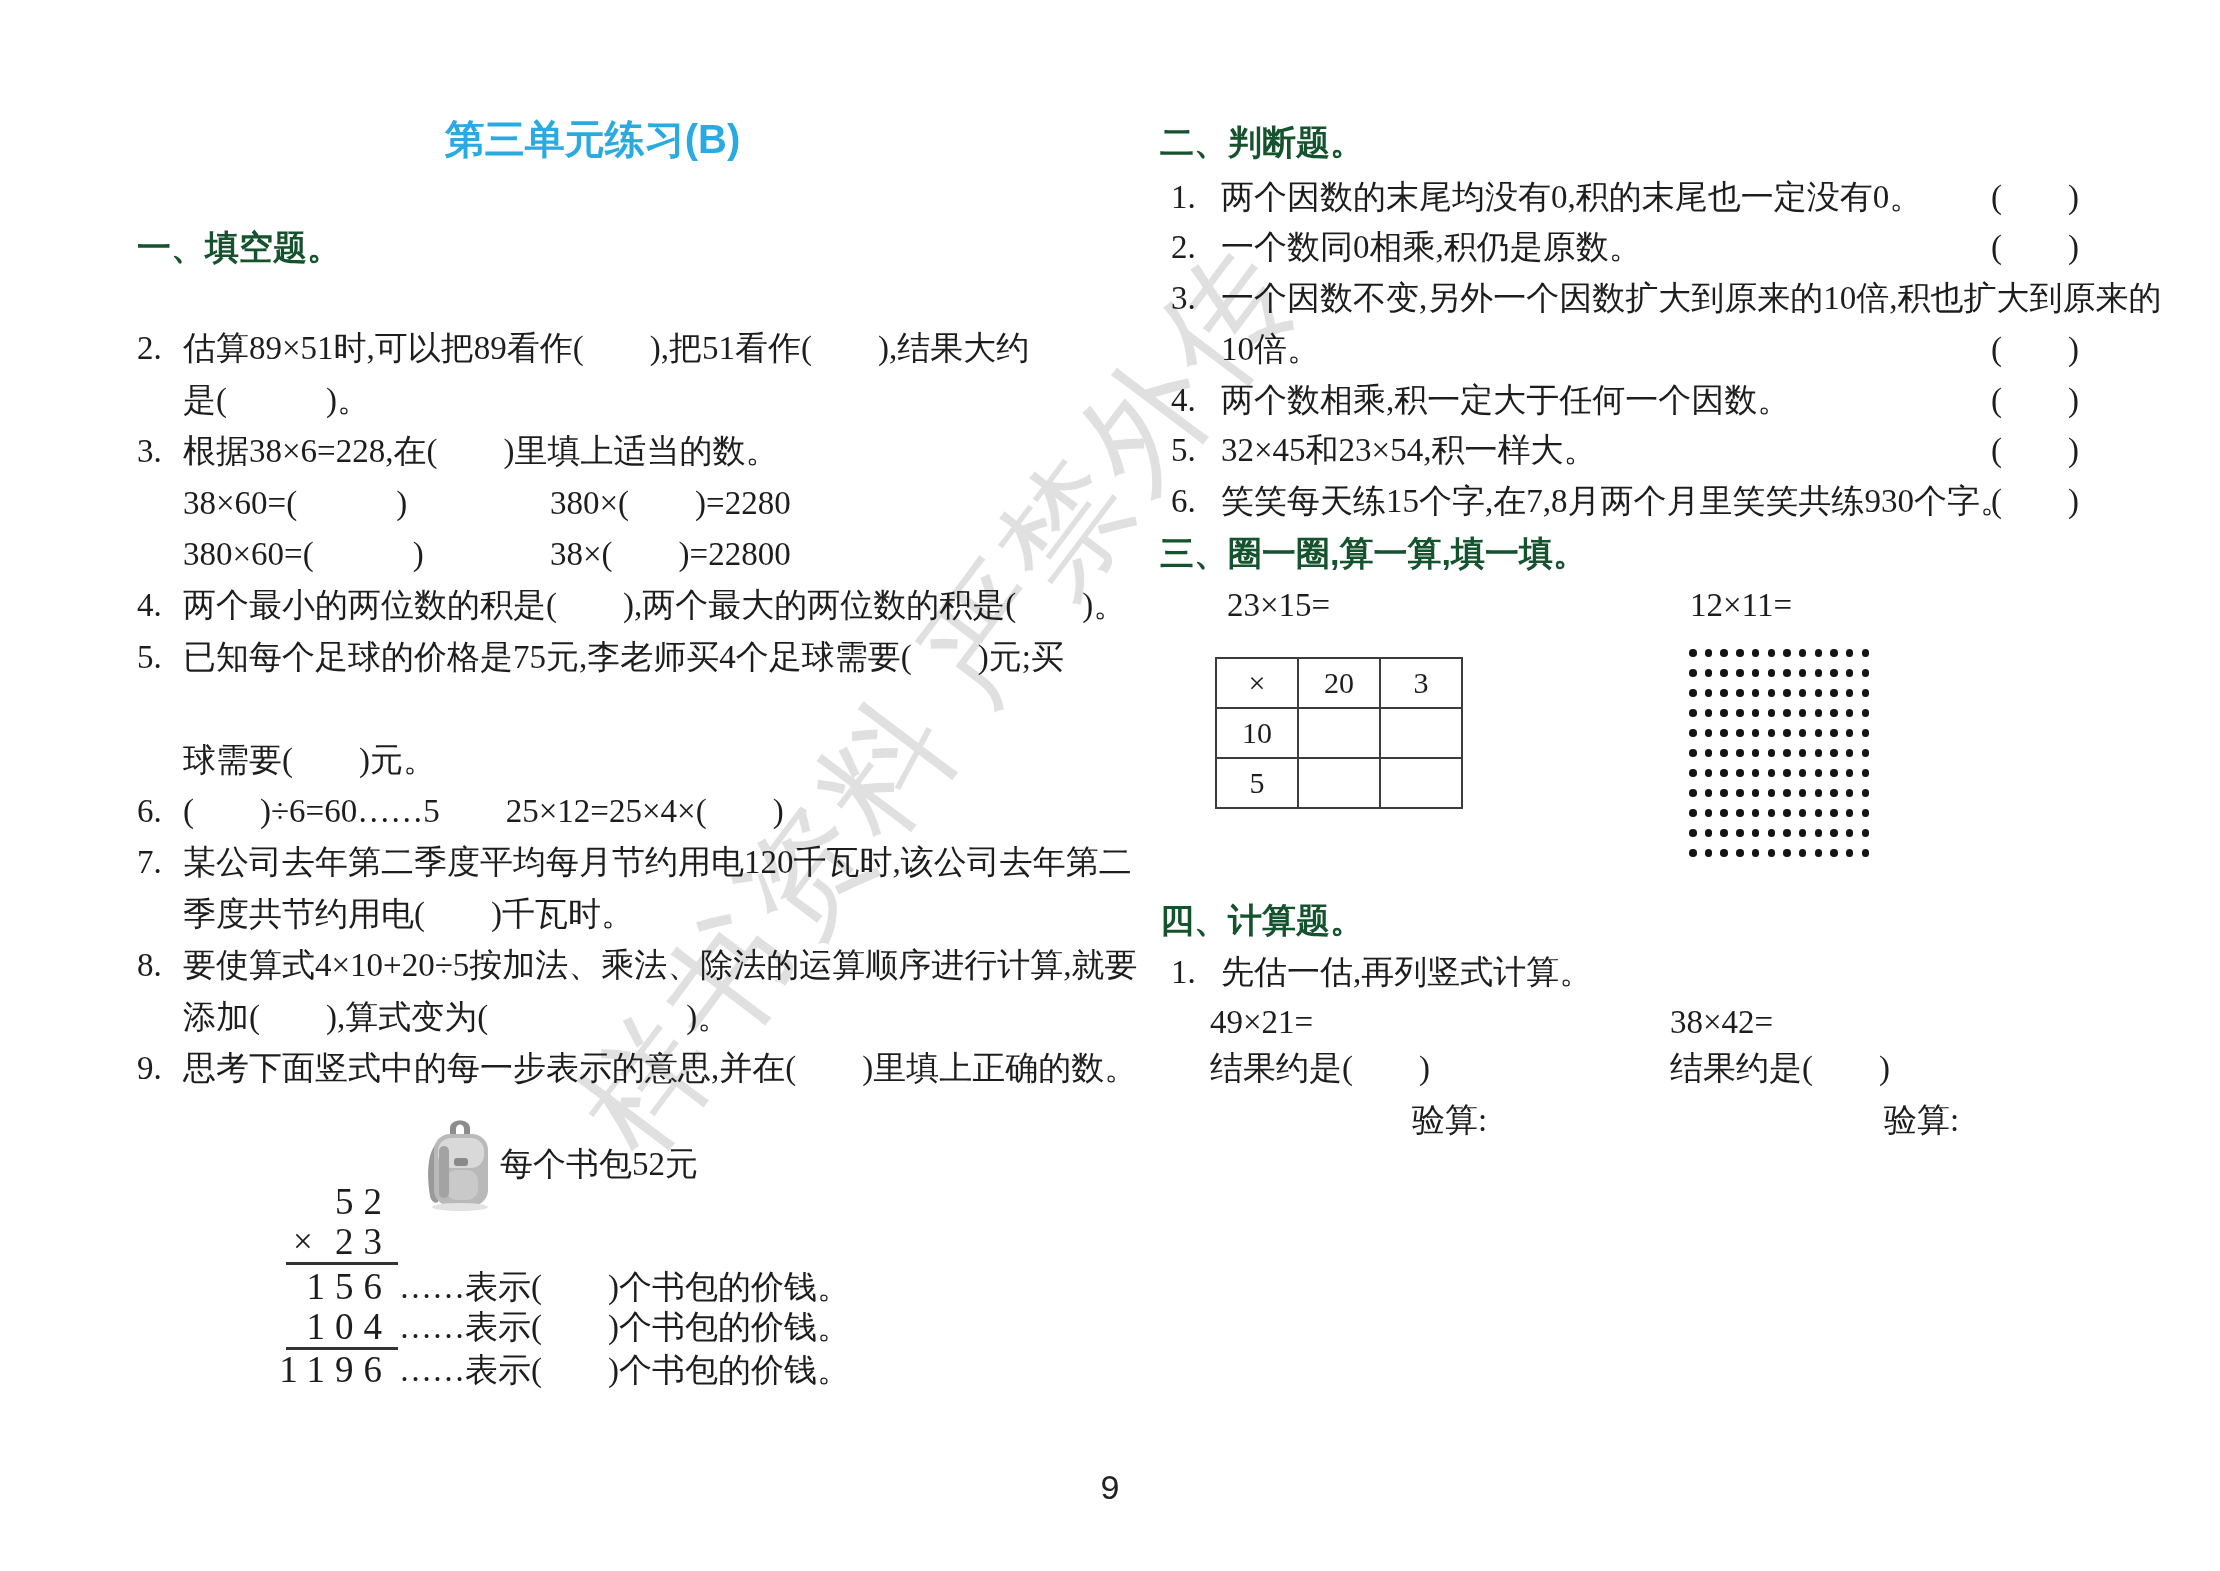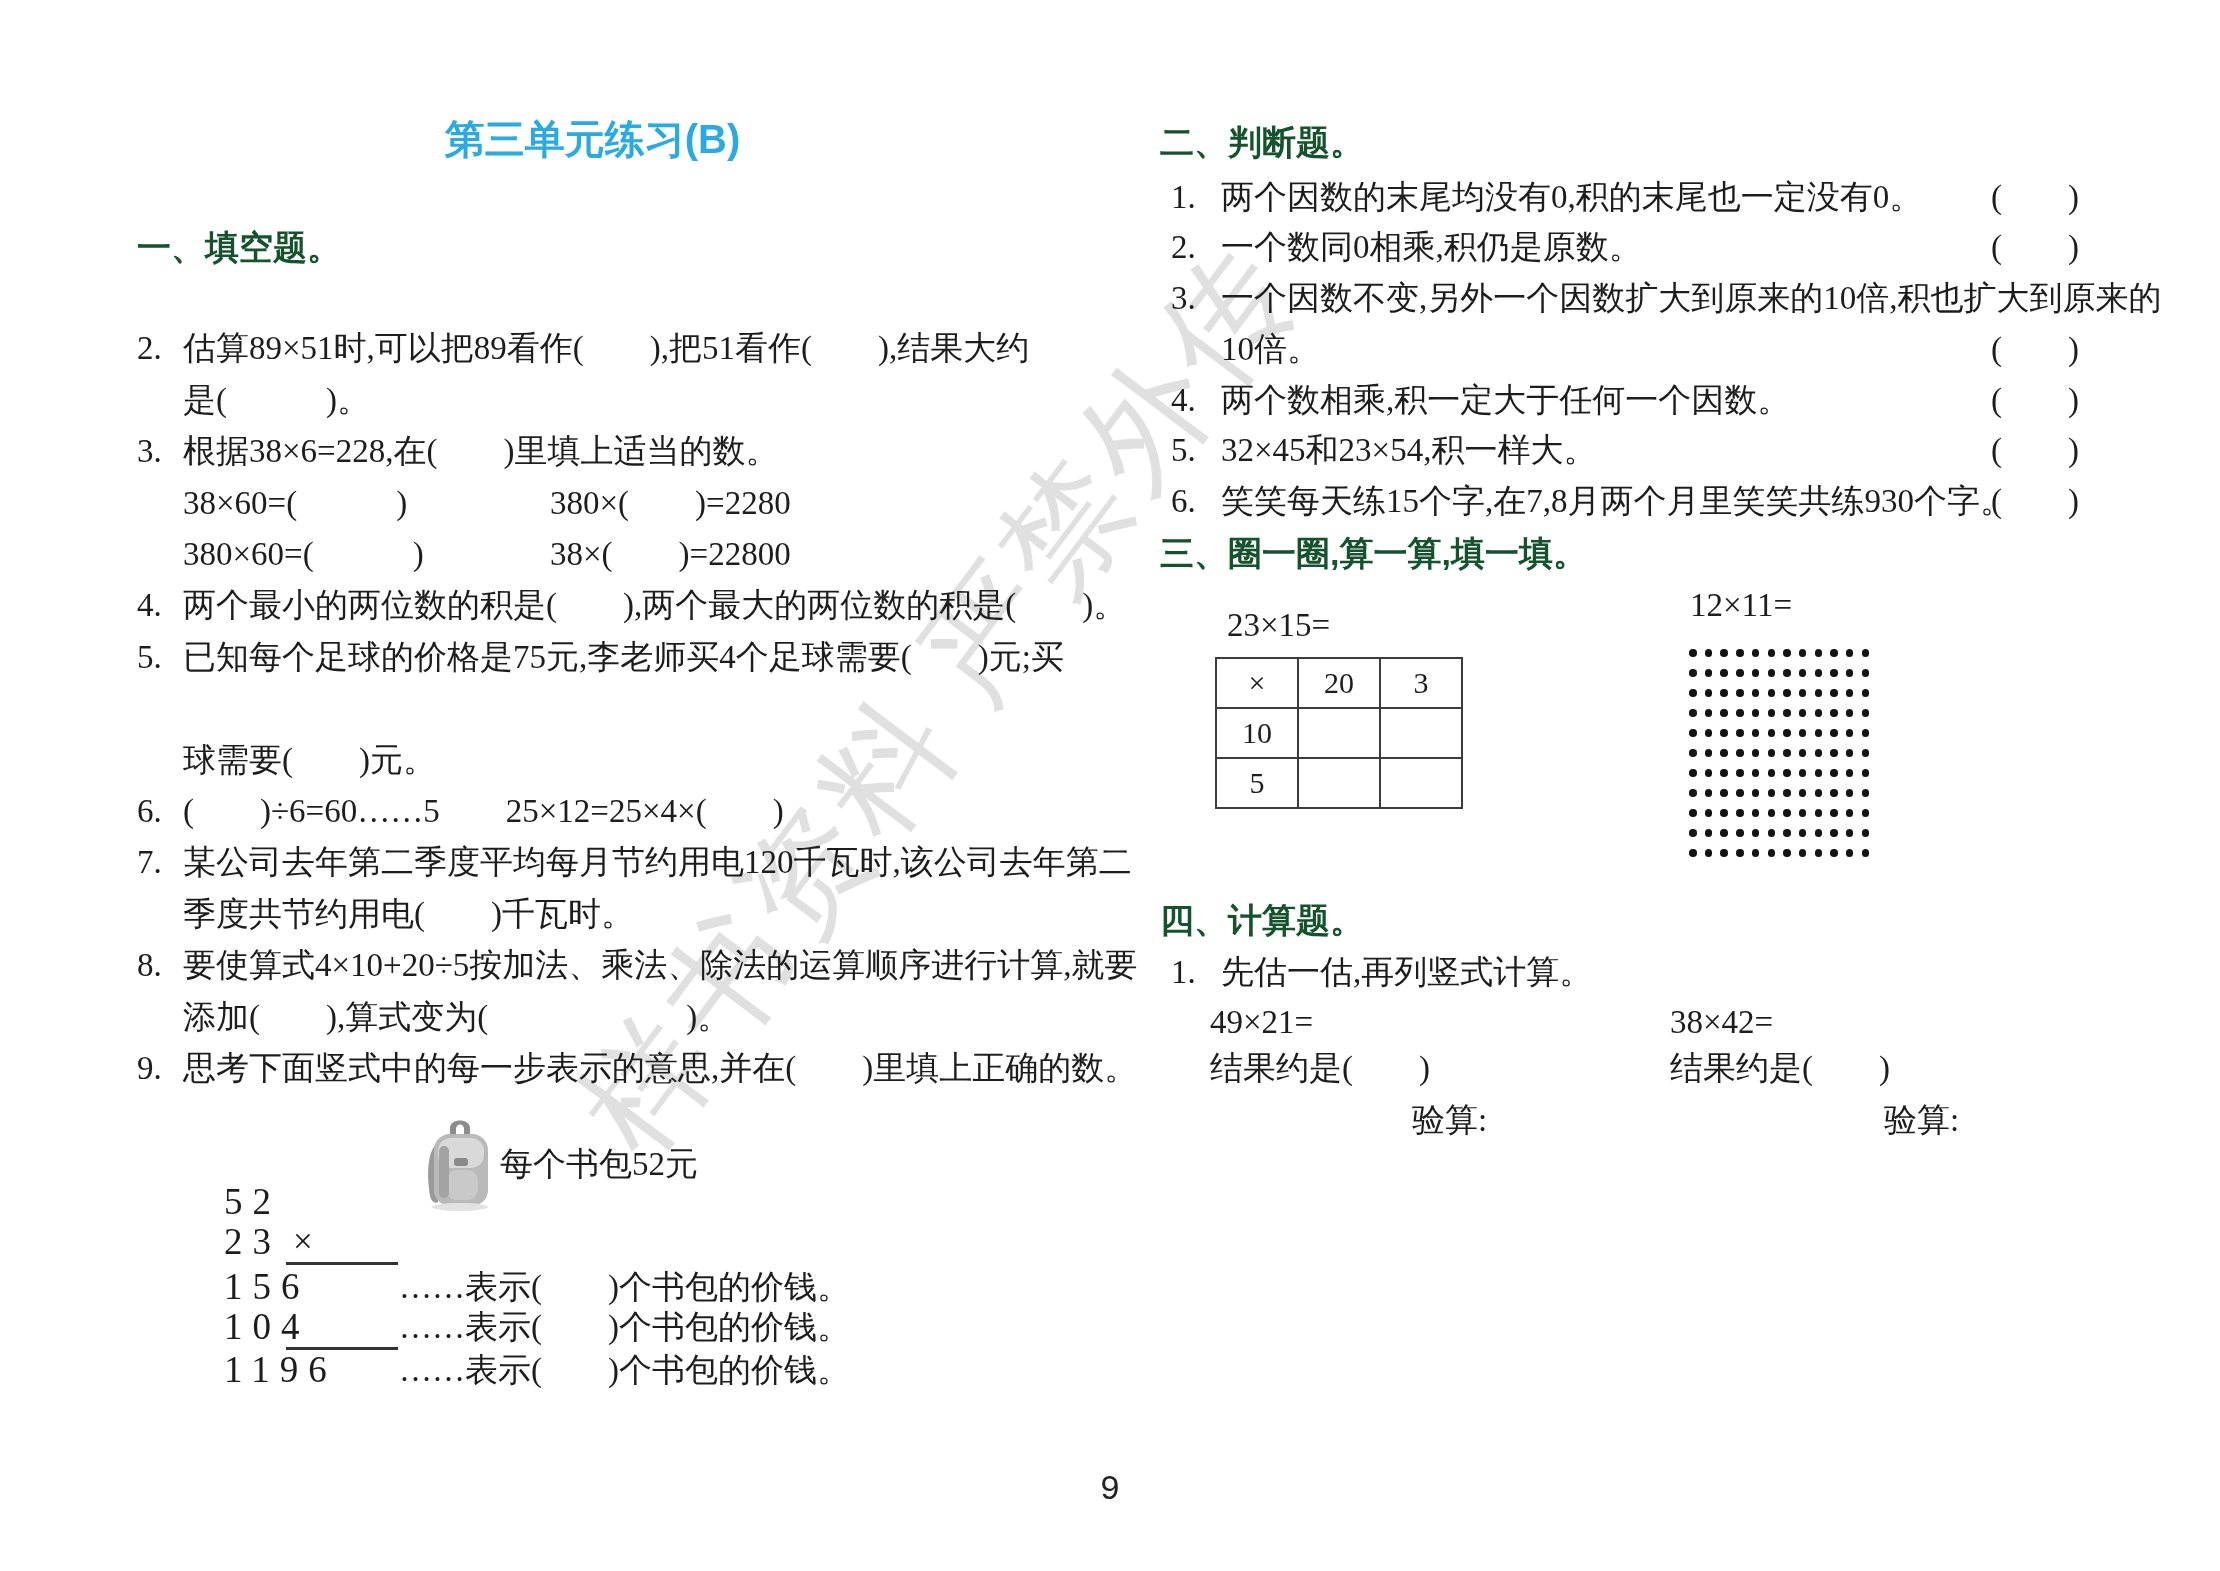--- a/index.html
+++ b/index.html
@@ -25,21 +25,21 @@
   .jparen{position:absolute;right:0;top:0;}
   .expr{position:absolute;font-size:33px;height:50px;line-height:50px;white-space:nowrap;}
   
   .mtable{position:absolute;left:1215px;top:657px;border-collapse:collapse;}
   .mtable td{width:80px;height:48px;border:2px solid #3c3c3c;text-align:center;
              font-size:30px;font-family:"Liberation Serif",serif;padding:0;}
   
   #dots{position:absolute;left:1685px;top:643px;display:grid;}
   .dot{width:7.5px;height:7.5px;border-radius:50%;background:#141414;align-self:center;justify-self:center;}
   
-  .mrow{position:absolute;left:224px;width:150px;font-size:37px;
+  .mrow{position:absolute;left:242px;width:150px;text-align:right;font-size:37px;
         letter-spacing:10px;height:44px;line-height:44px;}
   .mrow.shift{padding-right:27px;}
   .mop{position:absolute;left:293px;top:1220px;font-size:35px;height:44px;line-height:44px;}
   .rule{position:absolute;left:286px;width:112px;height:2.5px;background:#333;}
   .ann{position:absolute;left:399px;font-size:33px;height:44px;line-height:44px;white-space:nowrap;}
   .price{position:absolute;left:500px;top:1142px;font-size:33px;height:44px;line-height:44px;white-space:nowrap;}
   #pageno{position:absolute;left:1070px;top:1468px;width:80px;text-align:center;
           font-family:"Liberation Sans",sans-serif;font-size:34px;color:#222;}
   #backpack{position:absolute;left:424px;top:1112px;}
 </style>
@@ -97,21 +97,21 @@
 
   <div class="jln" style="top:172px"><span class="jnum">1.</span><span>两个因数的末尾均没有0,积的末尾也一定没有0。</span><span class="jparen">(　　)</span></div>
   <div class="jln" style="top:222px"><span class="jnum">2.</span><span>一个数同0相乘,积仍是原数。</span><span class="jparen">(　　)</span></div>
   <div class="jln" style="top:273px"><span class="jnum">3.</span><span>一个因数不变,另外一个因数扩大到原来的10倍,积也扩大到原来的</span></div>
   <div class="jln" style="top:324px"><span class="jnum"></span><span>10倍。</span><span class="jparen">(　　)</span></div>
   <div class="jln" style="top:375px"><span class="jnum">4.</span><span>两个数相乘,积一定大于任何一个因数。</span><span class="jparen">(　　)</span></div>
   <div class="jln" style="top:425px"><span class="jnum">5.</span><span>32×45和23×54,积一样大。</span><span class="jparen">(　　)</span></div>
   <div class="jln" style="top:476px"><span class="jnum">6.</span><span>笑笑每天练15个字,在7,8月两个月里笑笑共练930个字。</span><span class="jparen">(　　)</span></div>
 
   <div class="h" style="left:1160px;top:528px">三、圈一圈,算一算,填一填。</div>
-  <div class="expr" style="left:1227px;top:600px">23×15=</div>
+  <div class="expr" style="left:1227px;top:580px">23×15=</div>
   <div class="expr" style="left:1690px;top:580px">12×11=</div>
 
   <table class="mtable">
     <tbody>
         <tr>
       <td>×</td>
       <td>20</td>
       <td>3</td>
     </tr>
     <tr>

